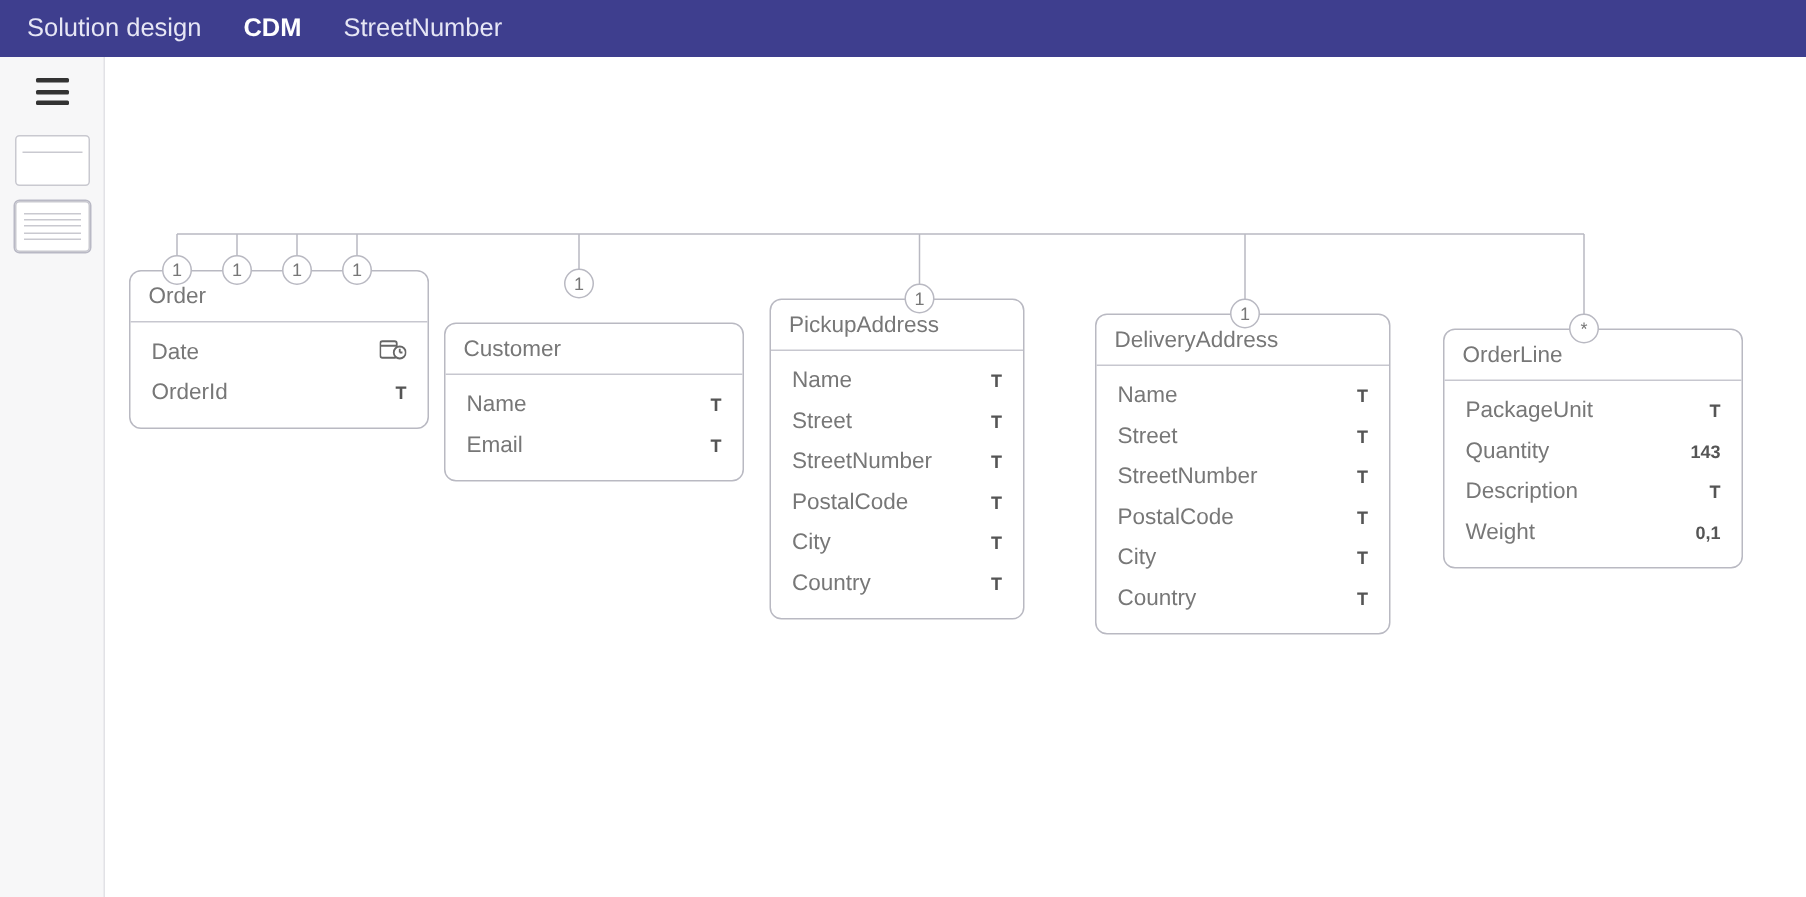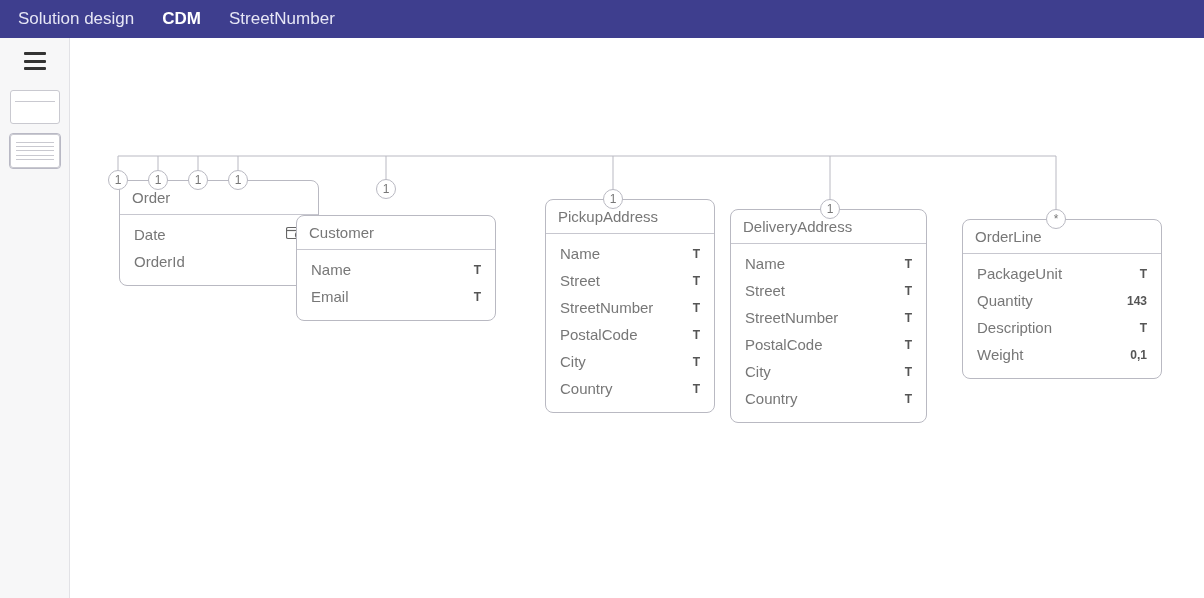--- a/index.html
+++ b/index.html
@@ -174,21 +174,21 @@
         <line x1="48" y1="118" x2="986" y2="118" stroke="#b9b9c2" stroke-width="1"></line>
         <line x1="48" y1="142" x2="48" y2="118" stroke="#b9b9c2" stroke-width="1"></line>
         <line x1="88" y1="142" x2="88" y2="118" stroke="#b9b9c2" stroke-width="1"></line>
         <line x1="128" y1="142" x2="128" y2="118" stroke="#b9b9c2" stroke-width="1"></line>
         <line x1="168" y1="142" x2="168" y2="118" stroke="#b9b9c2" stroke-width="1"></line>
         <line x1="316" y1="118" x2="316" y2="151" stroke="#b9b9c2" stroke-width="1"></line>
         <line x1="543" y1="118" x2="543" y2="161" stroke="#b9b9c2" stroke-width="1"></line>
         <line x1="760" y1="118" x2="760" y2="171" stroke="#b9b9c2" stroke-width="1"></line>
         <line x1="986" y1="118" x2="986" y2="181" stroke="#b9b9c2" stroke-width="1"></line>
       </svg>
-  <div class="entity" style="left: 16px; top: 142px; width: 200px; margin-left: 33px;">
+  <div class="entity" style="left: 16px; top: 142px; width: 200px;">
         <div class="entity-title">Order</div>
         <div class="entity-attrs">
           <div class="attr-row">
             <span class="attr-name">Date</span>
             <span class="attr-type"><svg width="18" height="14" viewBox="0 0 18 14">
                 <rect x="0.5" y="1.5" width="11" height="11" rx="1.5" fill="none" stroke="#666" stroke-width="1.2"></rect>
                 <line x1="0.5" y1="4.5" x2="11.5" y2="4.5" stroke="#666" stroke-width="1.2"></line>
                 <circle cx="13.5" cy="9" r="4" fill="#fff" stroke="#666" stroke-width="1.2"></circle>
                 <line x1="13.5" y1="9" x2="13.5" y2="6.5" stroke="#666" stroke-width="1.2"></line>
                 <line x1="13.5" y1="9" x2="15.3" y2="9" stroke="#666" stroke-width="1.2"></line>
@@ -206,21 +206,21 @@
           <div class="attr-row">
             <span class="attr-name">Name</span>
             <span class="attr-type">T</span>
           </div>
           <div class="attr-row">
             <span class="attr-name">Email</span>
             <span class="attr-type">T</span>
           </div>
         </div>
       </div>
-      <div class="entity" style="left: 443px; top: 161px; width: 170px; margin-left: 32px;">
+      <div class="entity" style="left: 443px; top: 161px; width: 170px;">
         <div class="entity-title">PickupAddress</div>
         <div class="entity-attrs">
           <div class="attr-row">
             <span class="attr-name">Name</span>
             <span class="attr-type">T</span>
           </div>
           <div class="attr-row">
             <span class="attr-name">Street</span>
             <span class="attr-type">T</span>
           </div>

